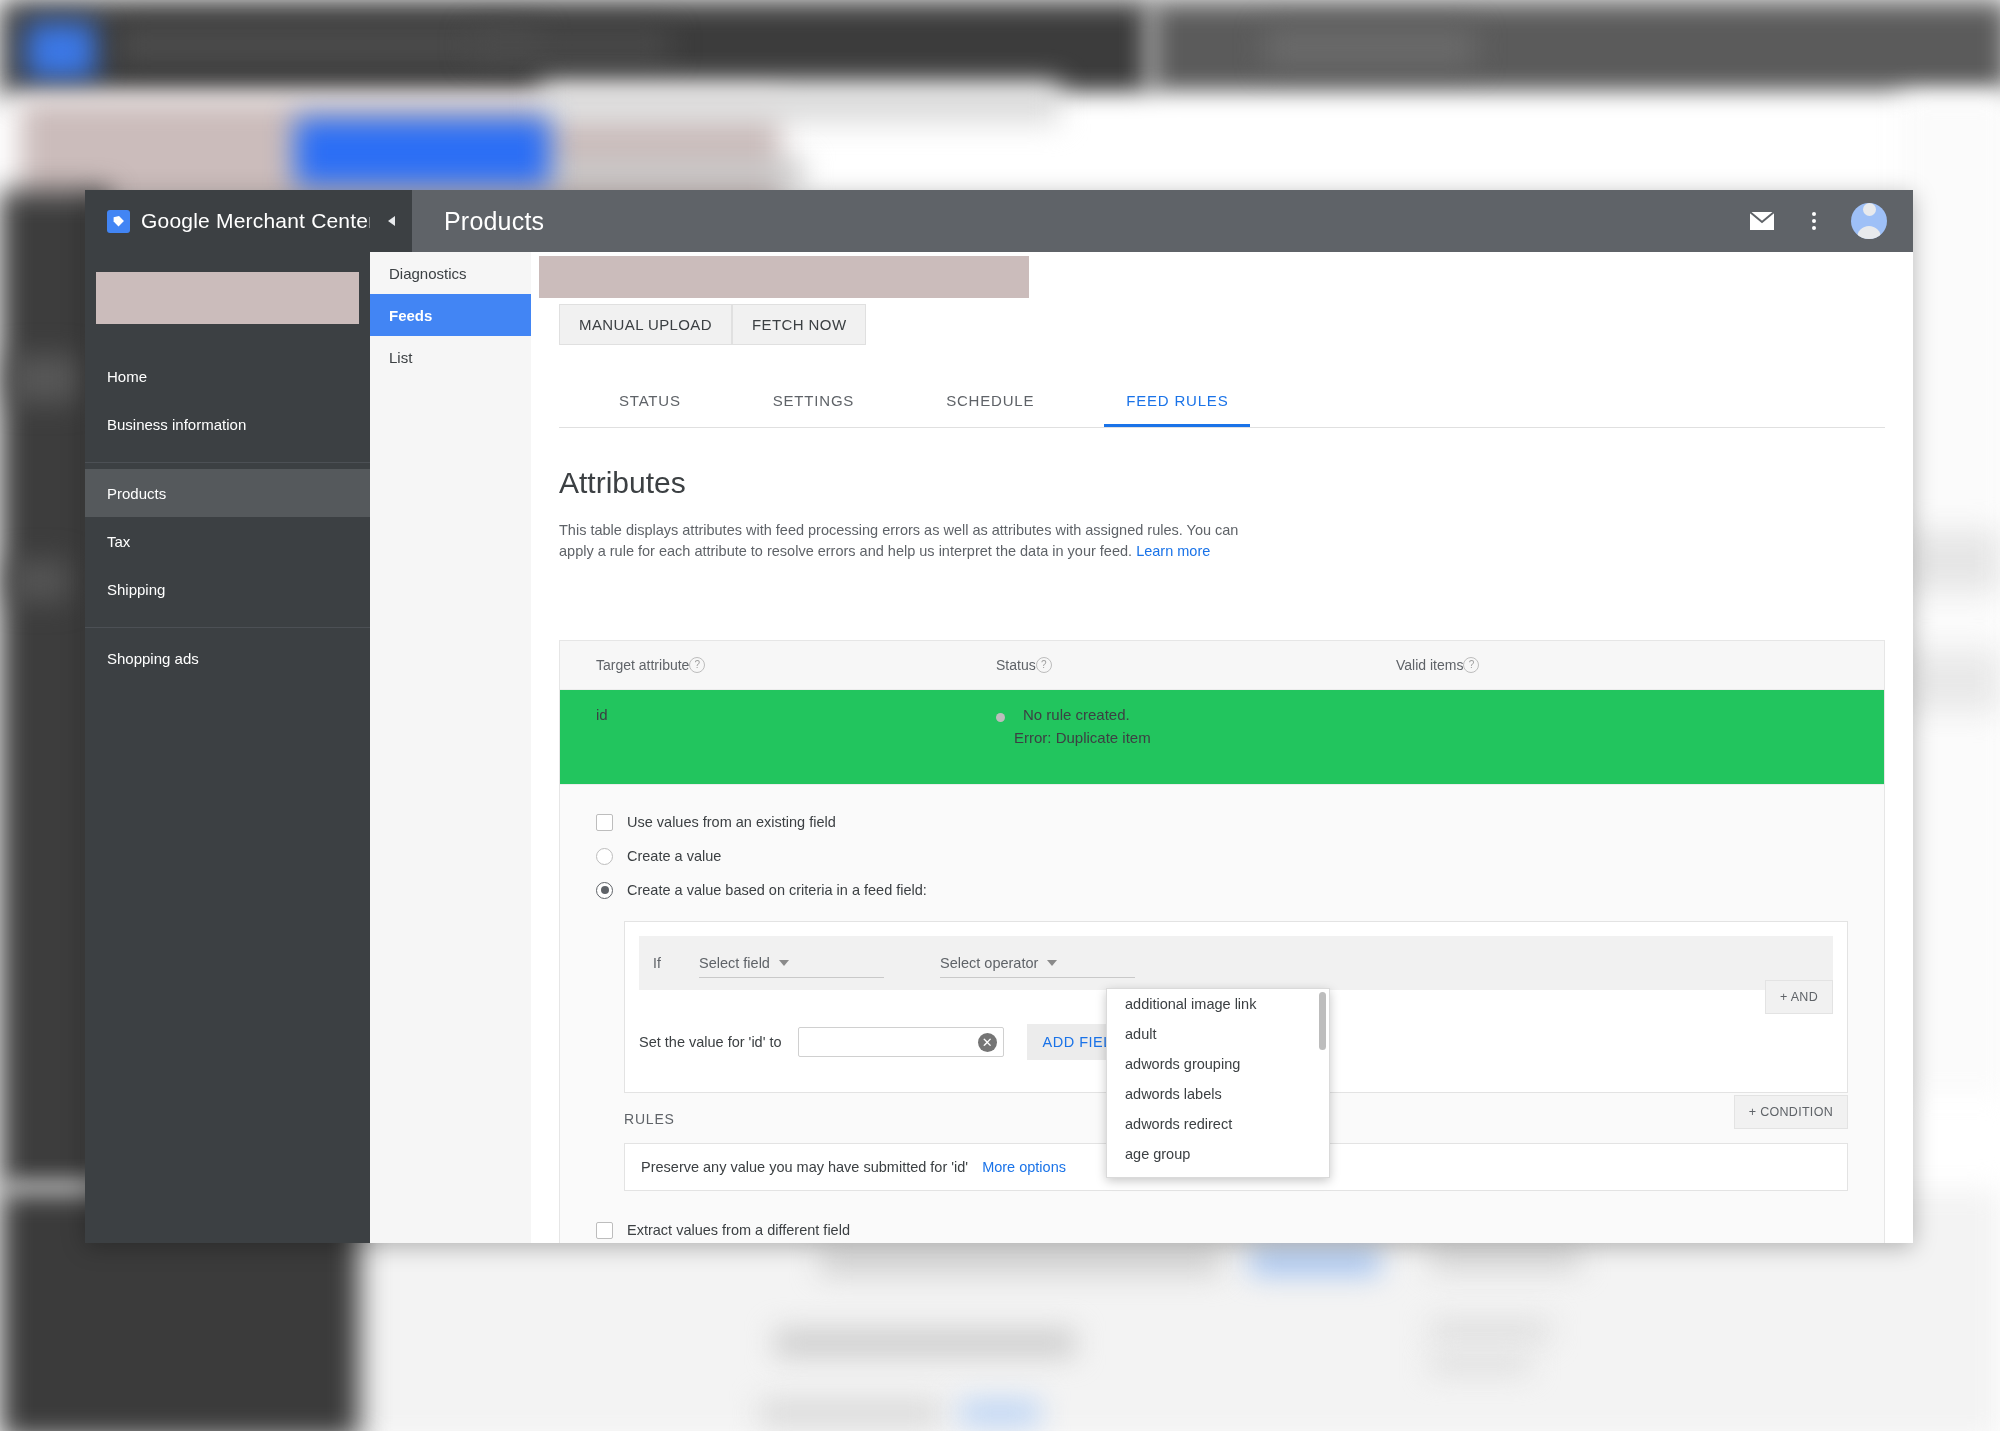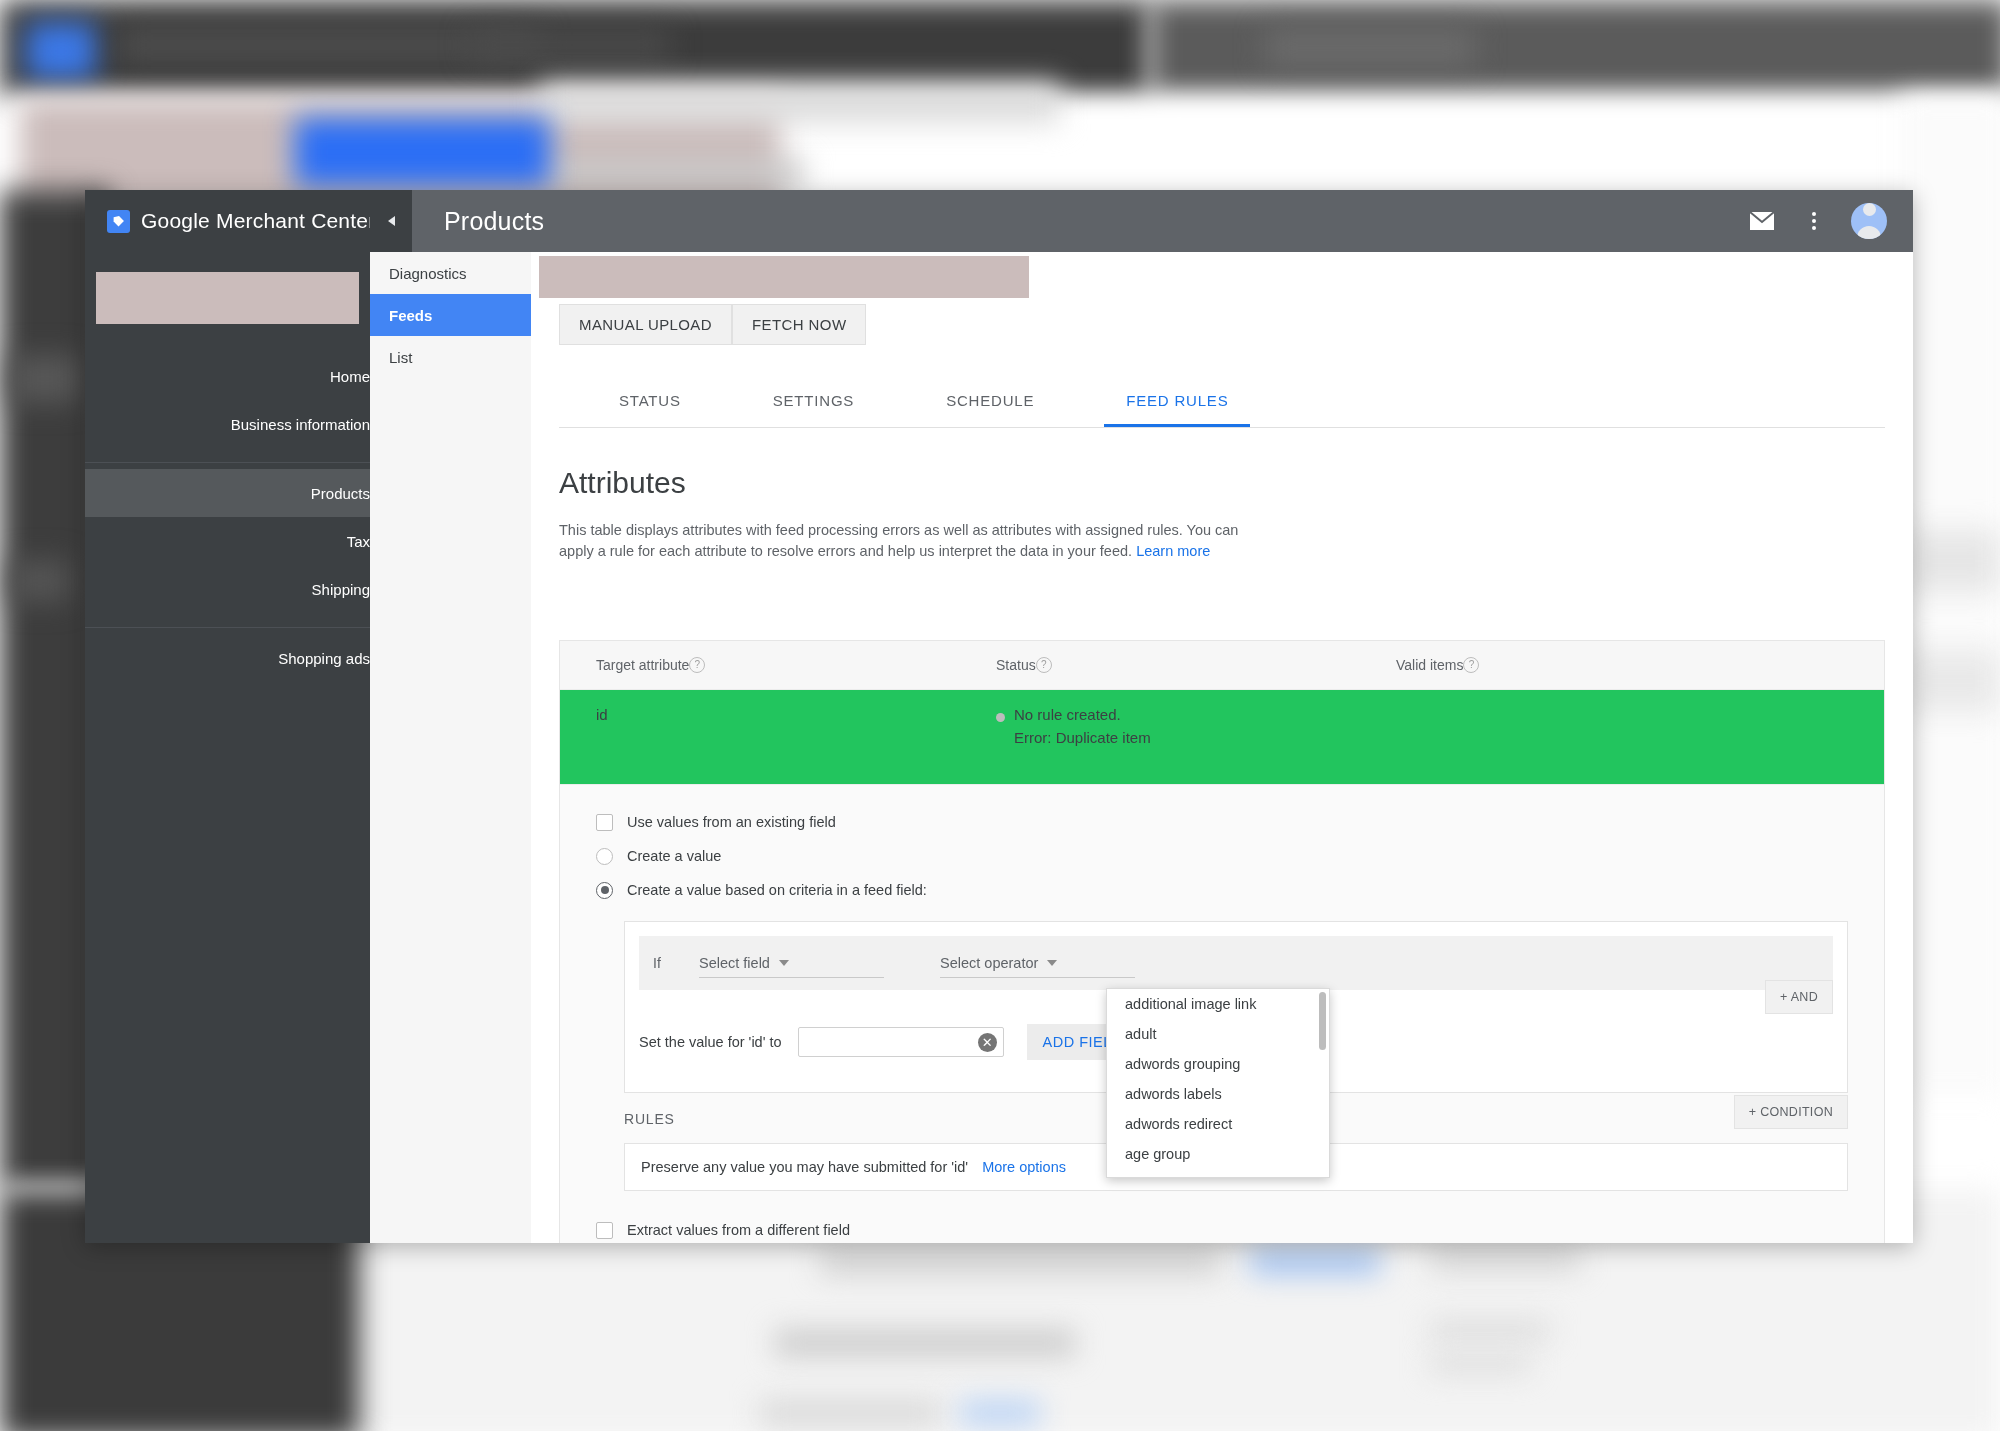--- a/index.html
+++ b/index.html
@@ -203,21 +203,20 @@
     background: #3c4043;
   }
   .nav-topchip {
     margin: 20px 11px 0 11px; height: 52px; background: #cbbcbb;
   }
   .nav-group { border-bottom: 1px solid #4c5055; padding: 6px 0 14px 0; }
   .nav-item {
     height: 48px; display: flex; align-items: center;
     padding-left: 22px; color: #ffffff; font-size: 15px;
     box-sizing: border-box;
-    justify-content: flex-end;
   }
   .nav-item.selected { background: #55595c; }
 
   
   .sub-nav {
     position: absolute; left: 285px; top: 62px;
     width: 161px; height: 991px;
     background: #f6f6f6;
     border-right: 1px solid #e2e2e2;
   }
@@ -290,21 +289,21 @@
     font-size: 10px; line-height: 13px; text-align: center;
     display: inline-block;
   }
   .table-row {
     display: flex; min-height: 78px; padding-top: 16px;
     border-bottom: 1px solid #ececec; font-size: 15px; color: #3c4043;
     background: #22c55e;
   }
   .td-target { padding-left: 36px; width: 400px; }
   .td-status { width: 500px; }
-  .status-line { display: flex; align-items: center; gap: 9px; }
+  .status-line { display: flex; align-items: center; gap: 18px; }
   .dot { width: 9px; height: 9px; border-radius: 50%; background: #bdbdbd; margin-top: 6px; flex: none; }
   .status-sub { margin-top: 6px; margin-left: 18px; }
 
   .rule-body { background: #fafafa; padding: 20px 0 0 0; }
   .radio-row {
     display: flex; align-items: center; gap: 14px;
     padding-left: 36px; height: 34px; font-size: 14.5px; color: #3c4043;
   }
   .radio {
     width: 15px; height: 15px; border-radius: 50%;

